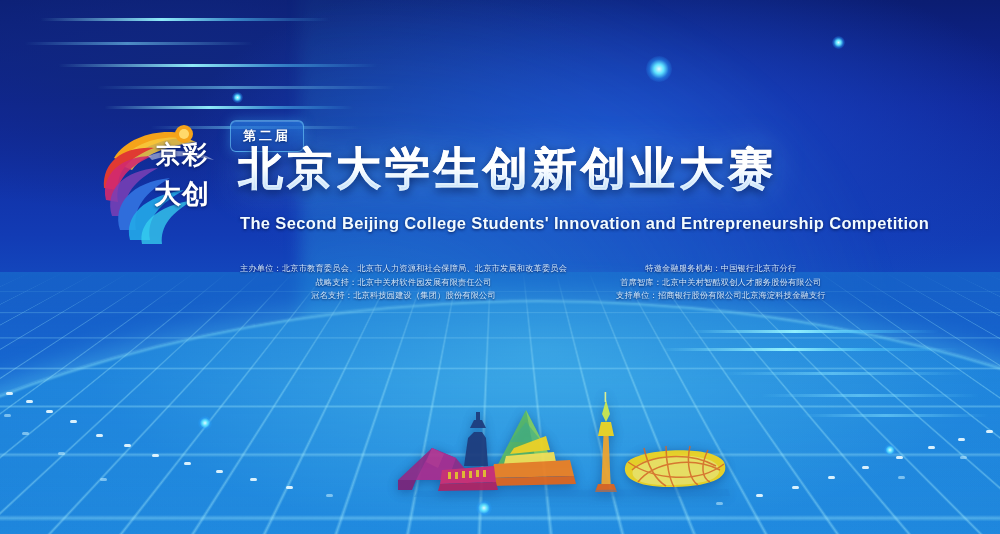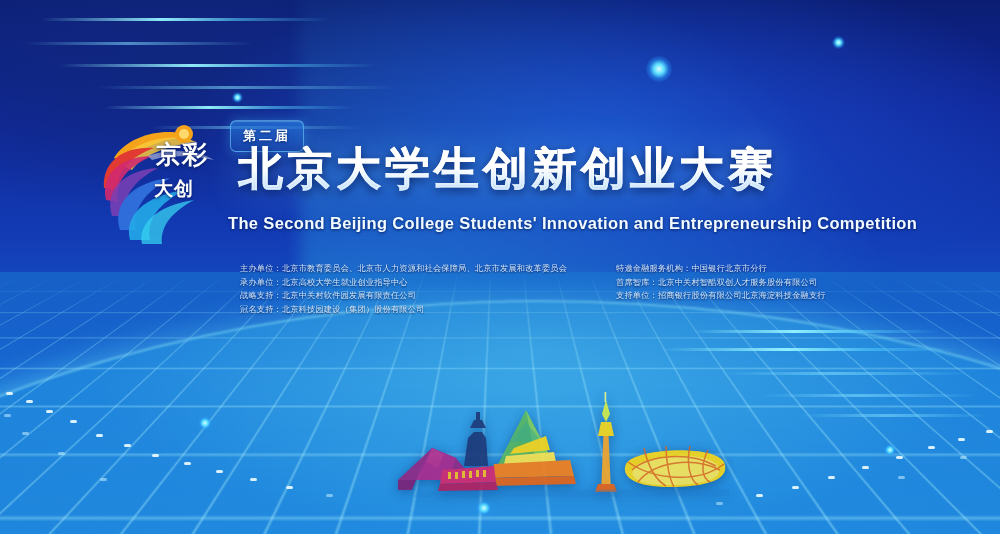--- a/index.html
+++ b/index.html
@@ -82,21 +82,21 @@
   
   .logo{position:absolute;left:96px;top:112px;width:132px;height:132px;}
   .logo svg{display:block;width:132px;height:132px;}
   .logo-cal{
     position:absolute;left:58px;top:26px;width:78px;height:92px;color:#fff;
     font-family:"DejaVu Serif","Liberation Serif",serif;font-weight:700;
     text-shadow:0 1px 3px rgba(0,20,80,.8);
     text-align:center;
   }
   .logo-cal .r1{position:absolute;left:2px;top:0;font-size:25px;letter-spacing:1px;}
-  .logo-cal .r2{position:absolute;left:0px;top:38px;font-size:19px;letter-spacing:1px;}
+  .logo-cal .r2{position:absolute;left:0px;top:38px;font-size:27px;letter-spacing:1px;}
 
   
   .badge{
     position:absolute;left:230px;top:120px;height:30px;padding:0 12px;
     display:flex;align-items:center;border-radius:6px;
     background:linear-gradient(180deg, rgba(38,120,220,.75), rgba(20,70,175,.55));
     border:1px solid rgba(120,215,255,.55);
     box-shadow:0 0 12px rgba(70,190,255,.35), inset 0 1px 0 rgba(190,240,255,.25);
   }
   .badge span{
@@ -108,31 +108,31 @@
   
   .title{
     position:absolute;left:238px;top:146px;white-space:nowrap;
     font-size:45px;font-weight:700;letter-spacing:4px;line-height:1;
     background:linear-gradient(180deg,#ffffff 0%,#ffffff 48%,#e4f3ff 66%,#bcdcf8 100%);
     -webkit-background-clip:text;background-clip:text;color:transparent;
     -webkit-text-stroke:.5px rgba(255,255,255,.35);
     filter:drop-shadow(0 3px 5px rgba(0,20,80,.75)) drop-shadow(0 0 16px rgba(120,220,255,.30));
   }
   .subtitle{
-    position:absolute;left:228px;top:214px;white-space:nowrap;
+    position:absolute;left:240px;top:214px;white-space:nowrap;
     font-size:16.5px;font-weight:700;letter-spacing:.35px;color:#f2fbff;
     text-shadow:0 1px 3px rgba(0,20,80,.85);
   }
 
   
   .credits{position:absolute;top:262px;font-size:8.2px;line-height:13.5px;color:#dcefff;
            text-shadow:0 1px 2px rgba(0,20,70,.9);letter-spacing:.2px;white-space:nowrap;}
   .credits.left{left:240px;}
   .credits.right{left:616px;}
-  .credits div{opacity:.95;}
+  .credits div{opacity:.95;text-align:center;}
 
   
   .skyline{position:absolute;left:398px;bottom:34px;width:340px;height:108px;}
   .skyline svg{display:block;width:340px;height:108px;opacity:.93;
     filter:drop-shadow(0 2px 6px rgba(0,30,90,.45));}
 </style>
 </head>
 <body>
 
 <div id="stage">
@@ -240,21 +240,20 @@
 
   <div class="badge">
     <span>第二届</span>
   </div>
 
   <div class="title">北京大学生创新创业大赛</div>
   <div class="subtitle">The Second  Beijing College Students' Innovation and Entrepreneurship Competition</div>
 
   <div class="credits left">
     <div>主办单位：北京市教育委员会、北京市人力资源和社会保障局、北京市发展和改革委员会</div>
-    <div>承办单位：北京高校大学生就业创业指导中心</div>
     <div>战略支持：北京中关村软件园发展有限责任公司</div>
     <div>冠名支持：北京科技园建设（集团）股份有限公司</div>
   </div>
   <div class="credits right">
     <div>特邀金融服务机构：中国银行北京市分行</div>
     <div>首席智库：北京中关村智酷双创人才服务股份有限公司</div>
     <div>支持单位：招商银行股份有限公司北京海淀科技金融支行</div>
   </div>
 
   <div class="skyline">

